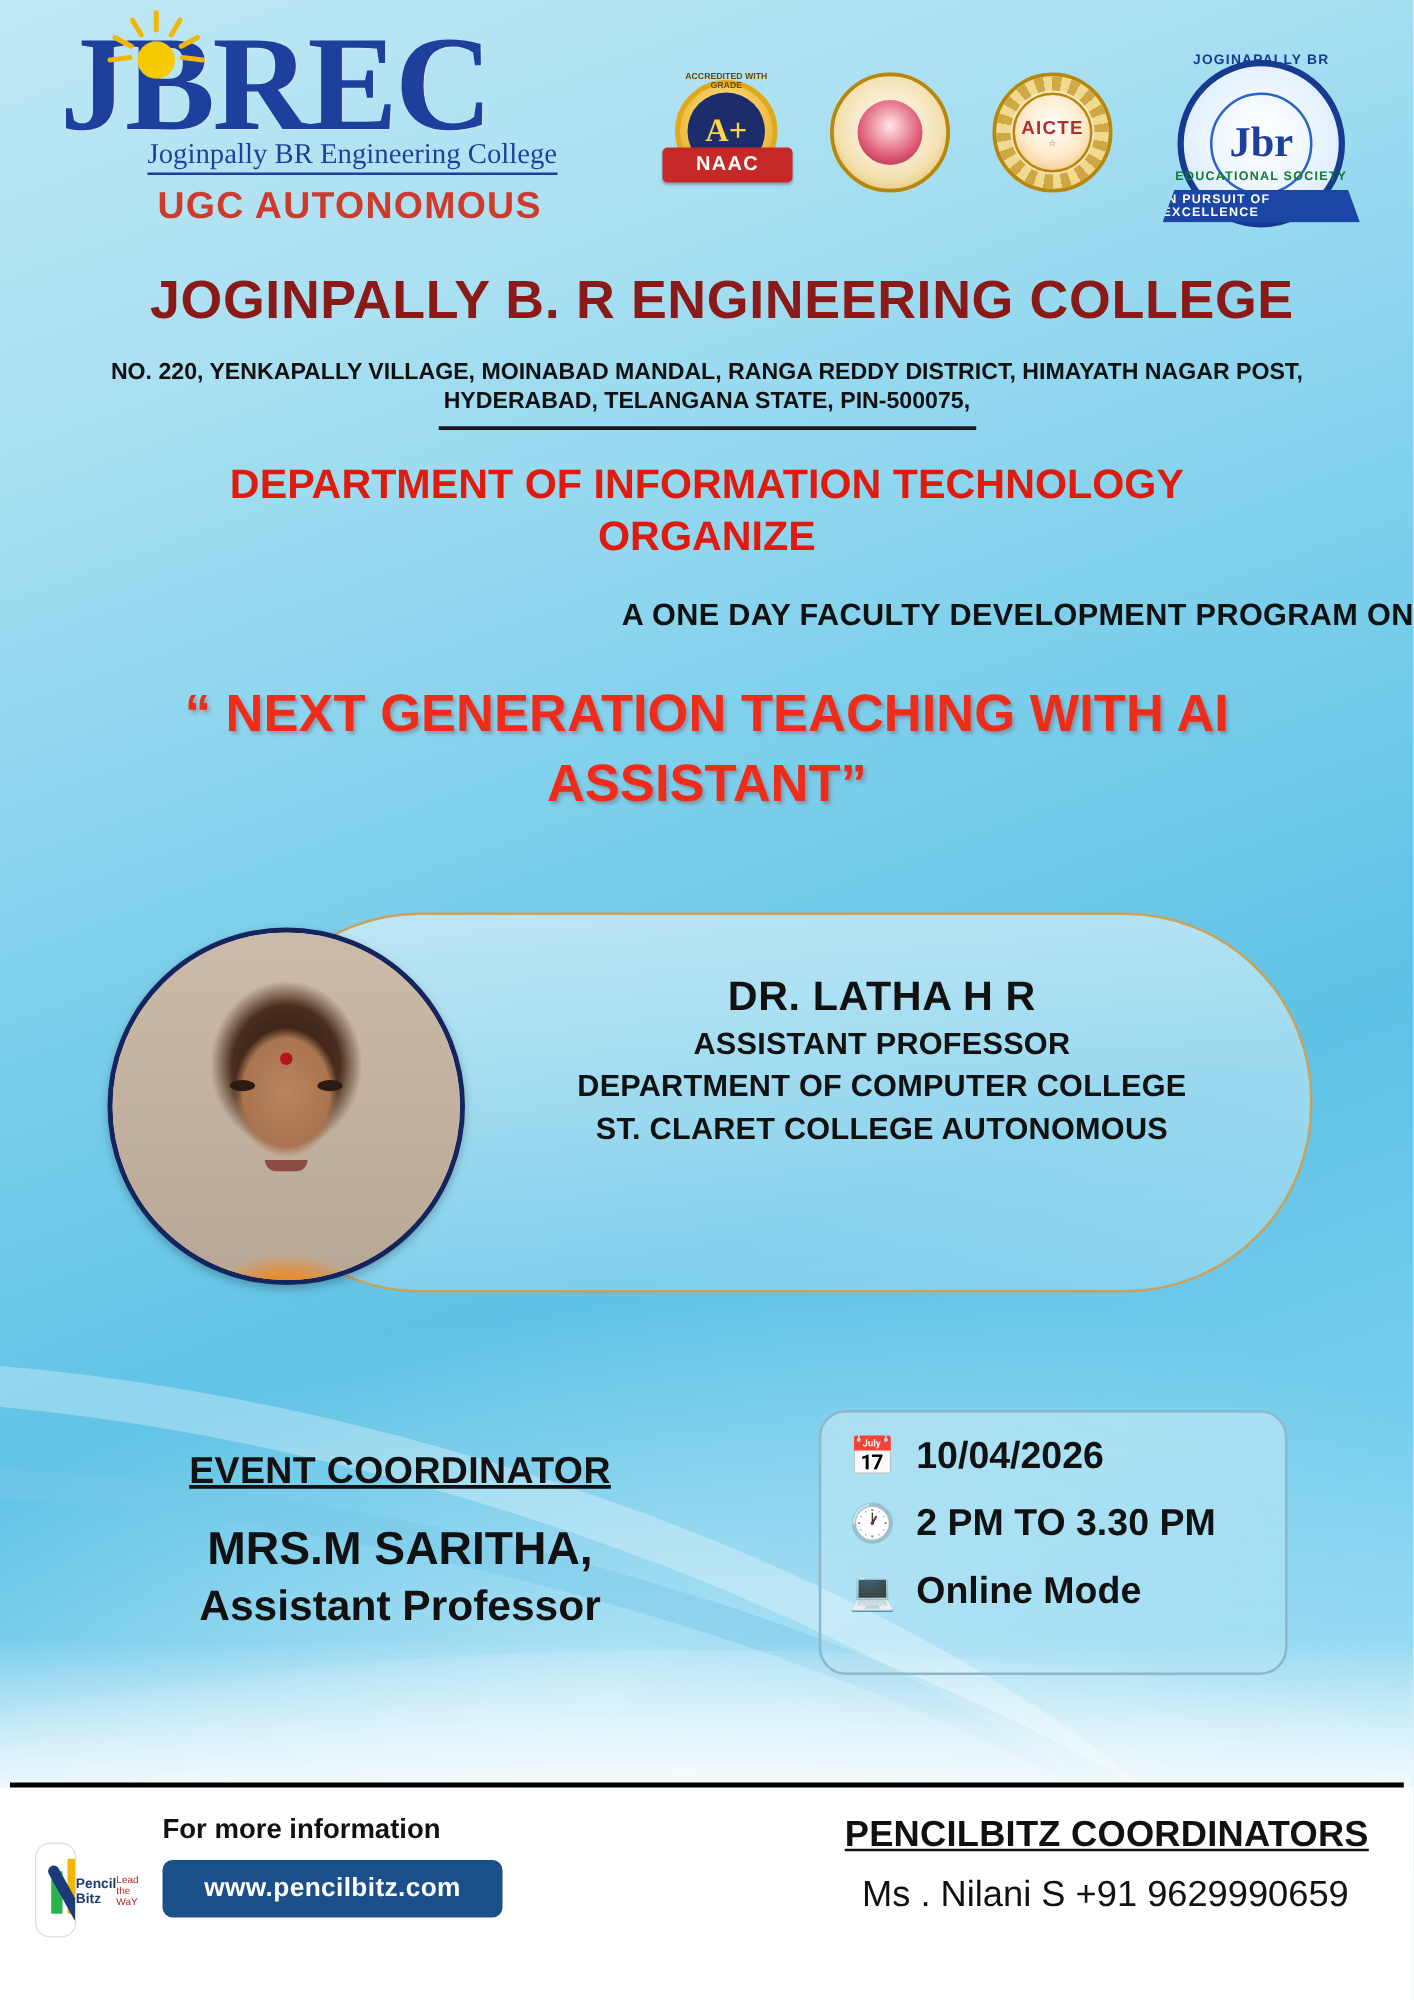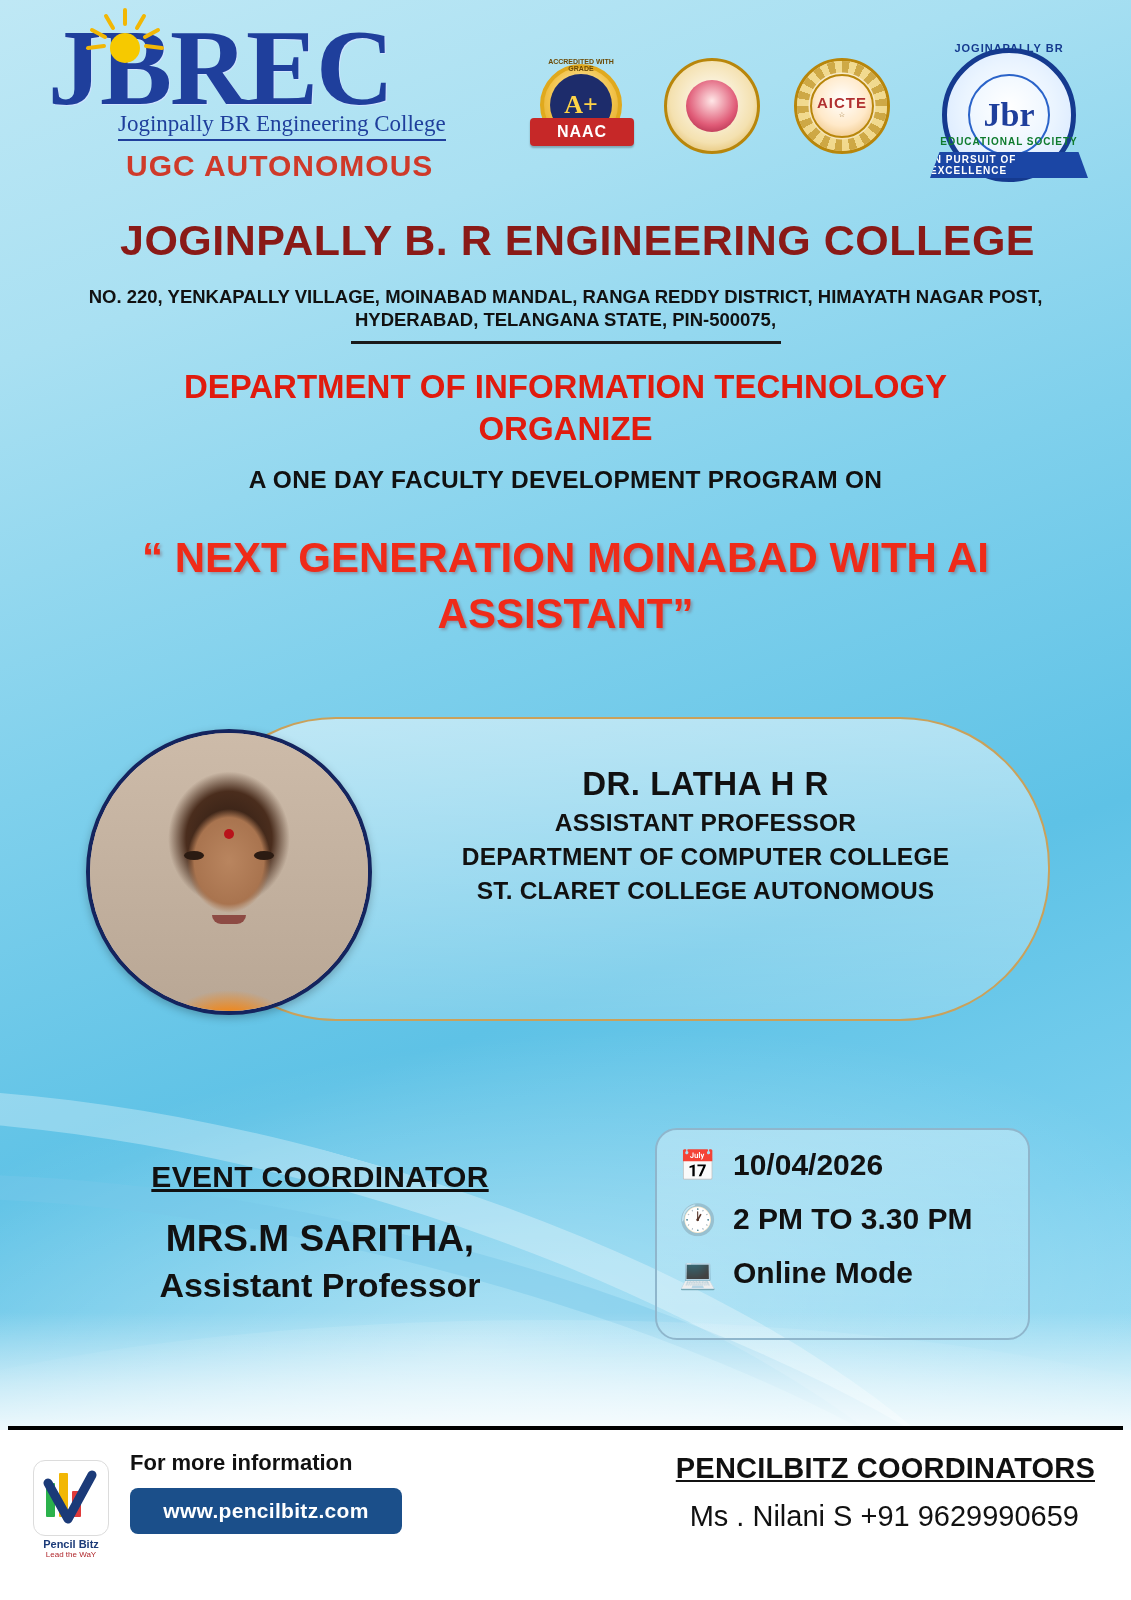--- a/index.html
+++ b/index.html
@@ -210,22 +210,22 @@
     padding: 0 30px;
   }
   .hr-dark {
     width: 430px; height: 3px; background: #1a1a1a; margin: 10px auto 0;
   }
   .dept {
     text-align:center; color:#e01b0e; font-size: 33px; font-weight:bold;
     margin-top: 22px; line-height: 1.25;
   }
   .subtitle {
-    text-align:center; color:#111; font-size: 24.5px; font-weight:bold;
-    margin-top: 17px; letter-spacing: 0.3px;
+    text-align:right; color:#111; font-size: 24.5px; font-weight:bold;
+    margin-top: 30px; letter-spacing: 0.3px;
   }
   .maintitle {
     text-align:center; color:#ef2b19; font-size: 42px; font-weight:bold;
     margin-top: 36px; line-height: 1.35; padding: 0 40px;
     text-shadow: 2px 2px 3px rgba(120,0,0,0.25);
   }
 
   
   .rp-wrap {
     position: relative;
@@ -309,21 +309,21 @@
     padding: 16px 0 0 22px; box-sizing: border-box;
   }
   .inforow { display:flex; align-items:center; gap: 16px; margin-bottom: 16px; }
   .inforow .ico { width: 38px; height: 38px; display:flex; align-items:center; justify-content:center; font-size: 30px; }
   .inforow .txt { font-size: 30px; font-weight: bold; color:#111; }
 
   
   .footer { position:absolute; left:0; right:0; bottom:0; height: 168px; }
   .pb-logo {
     position:absolute; left: 28px; top: 28px; width: 86px; height: 104px;
-    display:flex; flex-direction:column; align-items:center;
+    display:flex; flex-direction:row; align-items:center;
   }
   .pb-mark {
     width: 74px; height: 74px; border-radius: 12px;
     background: #ffffff; border: 1px solid #dcdcdc;
     position: relative; overflow: hidden;
   }
   .pb-bars { position:absolute; left: 12px; top: 12px; display:flex; gap: 4px; align-items:flex-end; }
   .pb-bars i { display:block; width: 9px; border-radius: 1px; }
   .pb-check {
     position:absolute; left: 8px; top: 8px; width: 56px; height: 56px;
@@ -423,21 +423,21 @@
   <div class="hr-dark"></div>
 
   <div class="dept">
     <div>DEPARTMENT OF  INFORMATION TECHNOLOGY</div>
     <div>ORGANIZE</div>
   </div>
 
   <div class="subtitle">A ONE DAY FACULTY DEVELOPMENT PROGRAM ON</div>
 
   <div class="maintitle">
-    <div>“ NEXT GENERATION MOINABAD WITH  AI</div>
+    <div>“ NEXT GENERATION TEACHING WITH  AI</div>
     <div>ASSISTANT”</div>
   </div>
 
   <div class="rp-wrap">
     <div class="rp-card"></div>
     <div class="rp-photo">
       <div class="face">
         <div class="bindi"></div>
         <div class="eyes">
           <span class="eye l"></span>

